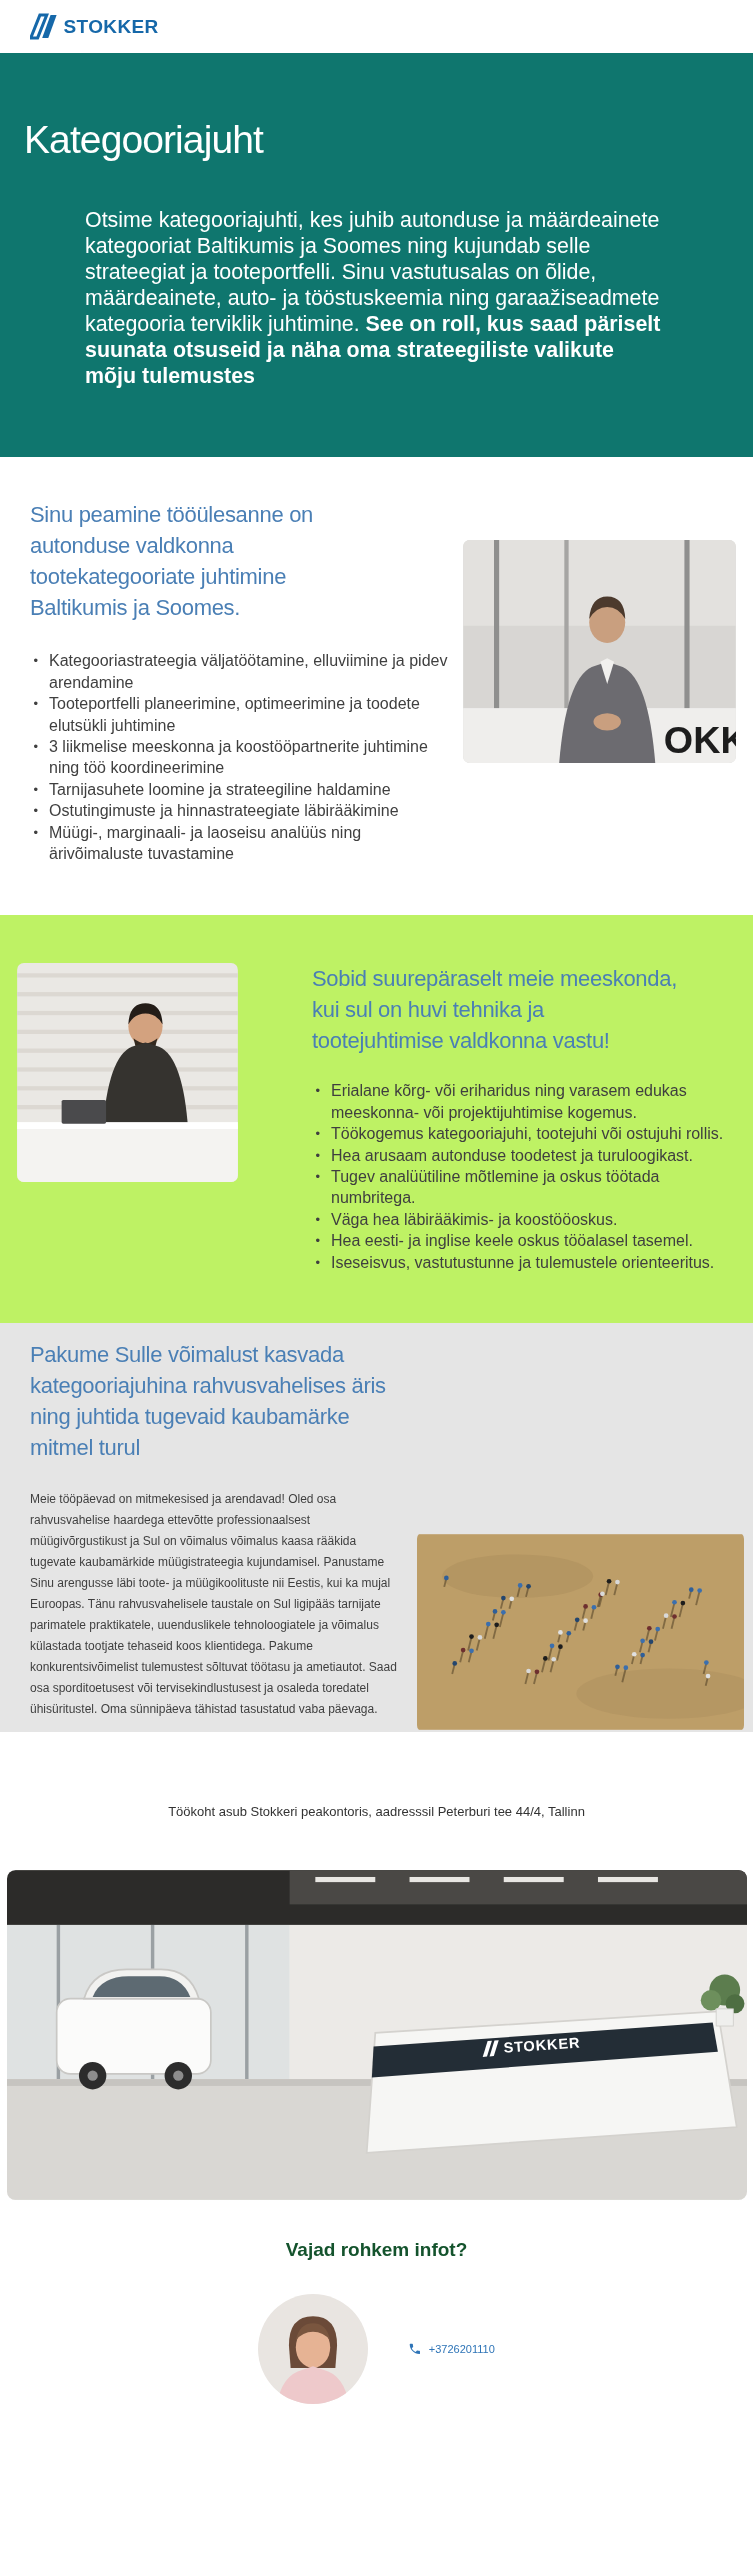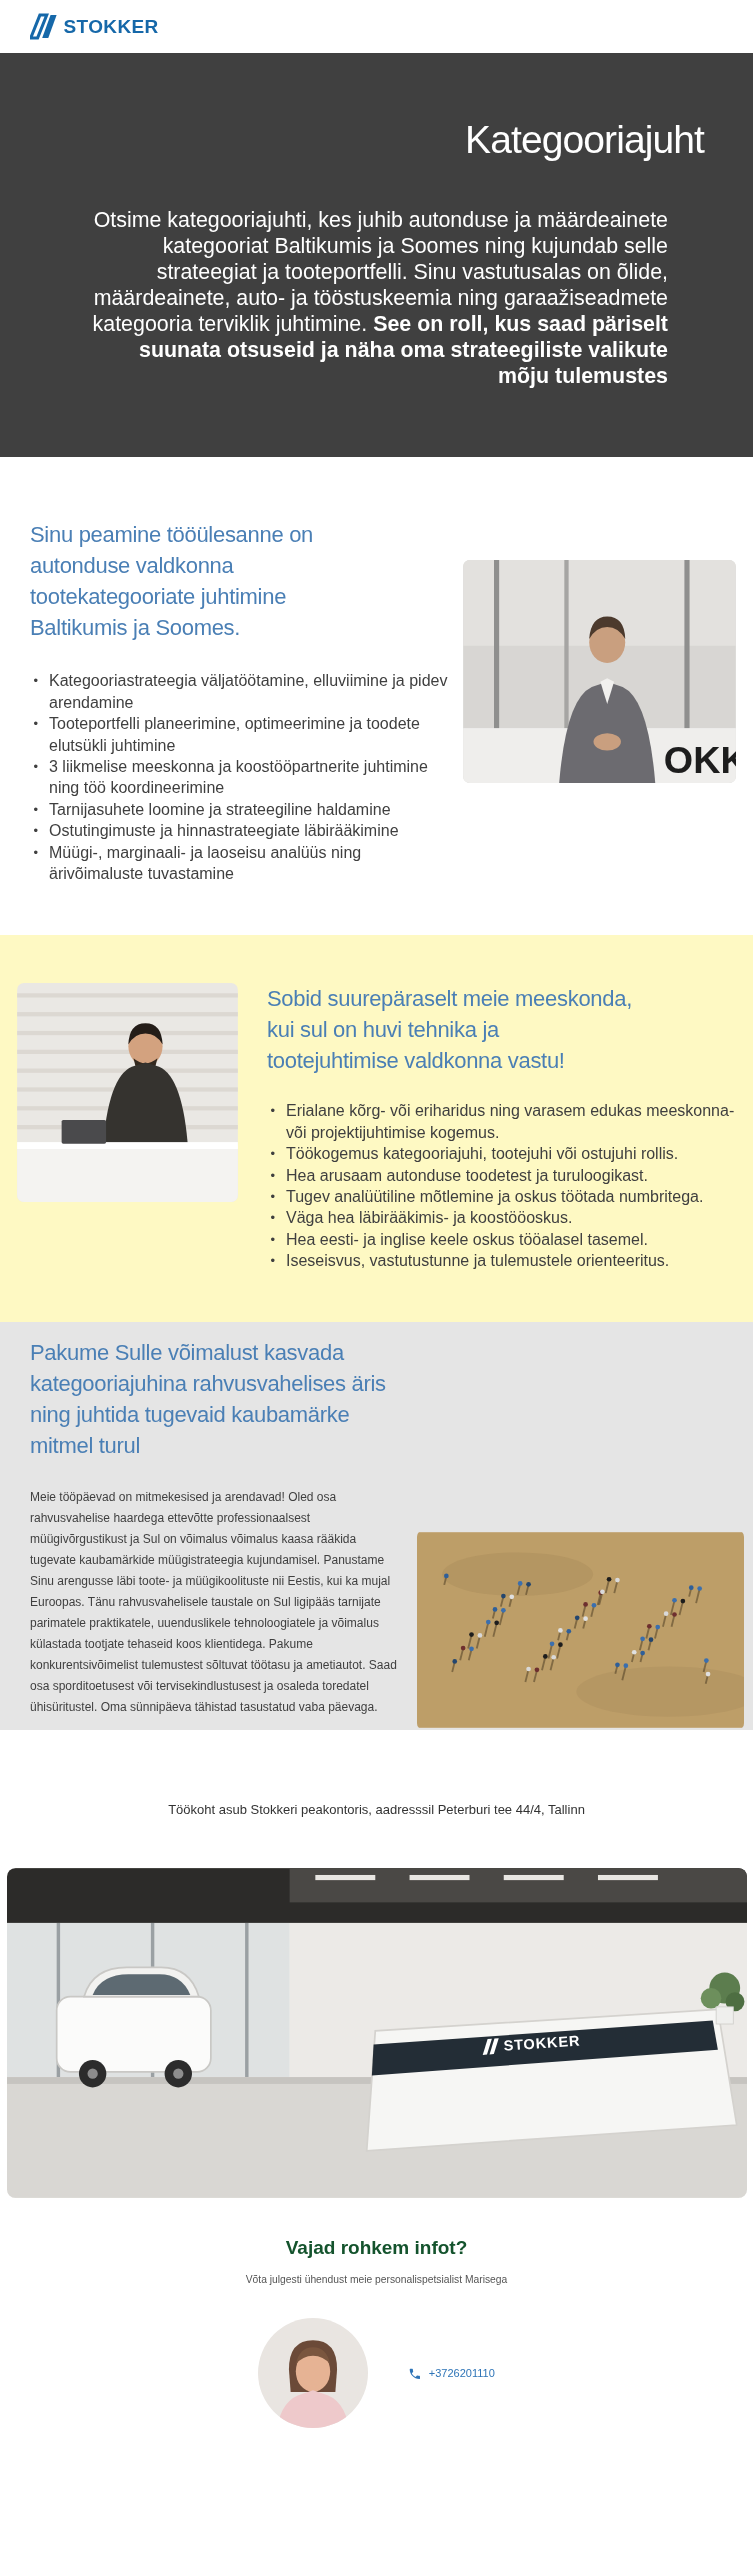--- a/index.html
+++ b/index.html
@@ -10,48 +10,48 @@
     color:#3f3f3f;
   }
   .page { width:753px; }
 
   
   .top-bar { height:53px; background:#fff; display:flex; align-items:center; padding-left:30px; }
   .logo { display:flex; align-items:center; gap:6px; cursor:pointer; }
   .logo-text { font-size:19px; font-weight:bold; color:#1668a9; letter-spacing:0.4px; }
 
   
-  .hero { background:#404040; color:#fff; text-align:right; padding:65px 49px 67px; }
+  .hero { background:#0f766e; color:#fff; text-align:left; padding:65px 24px 67px; }
   .hero-title { font-size:39px; font-weight:400; letter-spacing:-0.9px; margin-bottom:45px; }
   .hero-intro { max-width:583px; margin:1px auto; font-size:21.4px; line-height:26px; font-weight:300; }
   .hero-intro b { font-weight:700; }
 
   
   .section-heading {
     color:#4a7fb5; font-size:22px; line-height:31px; font-weight:400;
     white-space:pre-line; letter-spacing:-0.3px;
   }
   ul.bullets { list-style:none; margin-top:3.4px; }
   ul.bullets li {
     position:relative; padding-left:19px; font-size:16px; line-height:21.4px; color:#3f3f3f;
   }
   ul.bullets li::before {
     content:"•"; position:absolute; left:3.4px; top:0; color:#3f3f3f; font-size:13px;
   }
   .photo { border-radius:6.9px; overflow:hidden; display:block; }
 
   
-  .sec-tasks { display:flex; padding:62px 17px 51px 30px; background:#fff; }
+  .sec-tasks { display:flex; padding:42px 17px 51px 30px; background:#fff; }
   .sec-tasks .text-col { width:433px; flex:0 0 433px; }
   .sec-tasks .text-col .section-heading { margin-bottom:27.4px; }
   .sec-tasks .bullets { width:424px; }
   .sec-tasks .photo { width:273px; height:223px; margin-top:41px; }
 
   
-  .sec-fit { background:#fef9c3; display:flex; padding:48px 17px 50px 17px; }
+  .sec-fit { background:#bef264; display:flex; padding:48px 17px 50px 17px;gap:45px; }
   .sec-fit .photo { width:221px; height:219px; flex:0 0 221px; }
   .sec-fit .text-col { margin-left:29px; width:471px; }
   .sec-fit .section-heading { margin-bottom:24px; }
 
   
   .sec-offer { display:flex; padding:15.4px 8.6px 0 30px; background:#e5e5e5; }
   .sec-offer .text-col { width:377px; flex:0 0 377px; }
   .sec-offer .section-heading { margin-bottom:26px; }
   .sec-offer .body-text { font-size:12px; line-height:21px; width:370px; }
   .sec-offer .photo { width:334px; height:200px; margin-top:193px; margin-left:10.3px; }
@@ -411,21 +411,20 @@
         <circle cx="838" cy="140" r="18" fill="#5c7d4e"></circle>
           <circle cx="822" cy="152" r="12" fill="#6d8f5c"></circle>
           <circle cx="850" cy="156" r="11" fill="#4e6e42"></circle>
         <rect x="828" y="162" width="20" height="20" fill="#efefed" stroke="#cfcecb"></rect>
       </g>
     </svg>
   </div>
 
   <footer class="footer">
     <h3 class="footer-heading">Vajad rohkem infot?</h3>
-    <p class="footer-sub">Võta julgesti ühendust meie personalispetsialist Marisega</p>
     <div class="contact-row">
       <svg class="avatar" width="110" height="110" viewBox="0 0 128 128">
         <rect width="128" height="128" fill="#e9e5e1"></rect>
         <path d="M36 60 q0 -34 28 -34 q28 0 28 34 l-2 26 h-52z" fill="#6b4a38"></path>
         <ellipse cx="64" cy="62" rx="20" ry="24" fill="#e6b394"></ellipse>
         <path d="M44 54 q4 -20 20 -20 q16 0 20 20 q-8 -10 -20 -10 q-12 0 -20 10z" fill="#7a563f"></path>
         <path d="M22 128 q6 -34 30 -40 l12 -4 l12 4 q24 6 30 40z" fill="#eec9cb"></path>
       </svg>
       <a class="phone-link">
         <svg width="13.7" height="13.7" viewBox="0 0 24 24">

